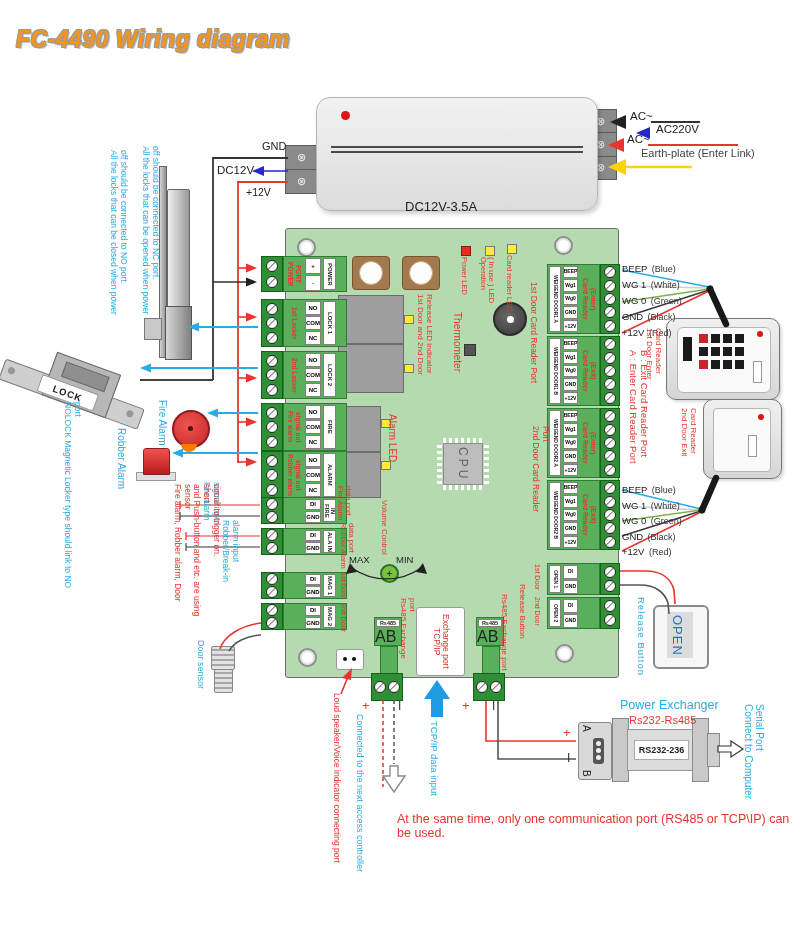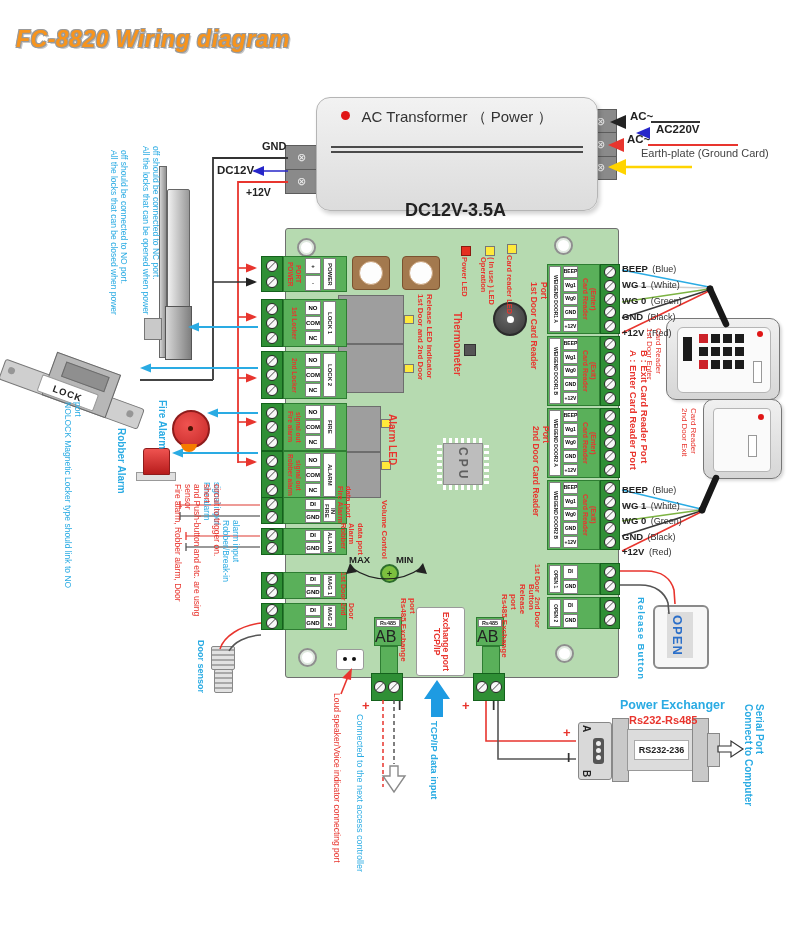--- a/index.html
+++ b/index.html
@@ -1,20 +1,20 @@
 <!DOCTYPE html>
 <html><head>
 <meta charset="utf-8">
 <style>
   html,body{margin:0;padding:0;background:#fff;}
   .stage{position:relative;width:800px;height:926px;background:#fff;overflow:hidden;
          font-family:"Liberation Sans",sans-serif;color:#222;}
   .a{position:absolute;}
   .v{writing-mode:vertical-lr;text-orientation:mixed;white-space:pre-line;}
-  .r{color:#e8352e;} .bl{color:#2aabe3;} .b{font-weight:bold;}
+  .r{color:#e8352e;} .bl{color:#2aabe3;} .b{font-weight:normal;}
   .lbl{line-height:1.15;}
   #title{left:16px;top:26px;font-size:23px;font-weight:800;font-style:italic;color:#f7941d;
     text-shadow:1px 1px 0 #9a9a9a,-1px -1px 0 #9a9a9a,1px -1px 0 #9a9a9a,-1px 1px 0 #9a9a9a,2px 2px 0 #c9c9c9;letter-spacing:.5px;}
   svg.wires{left:0;top:0;z-index:3;pointer-events:none;}
   .z2{z-index:2;} .z4{z-index:4;}
   
   .xbody{background:linear-gradient(#f2f2f2,#dcdcdc);border:1px solid #b5b5b5;border-radius:14px;box-shadow:2px 3px 4px rgba(0,0,0,.18);}
   .dline{border-top:2px solid #4a4a4a;border-bottom:2px solid #4a4a4a;height:3px;}
   .tblock{background:#8a8a8a;border:1px solid #5c5c5c;display:flex;flex-direction:column;}
   .tcell{flex:1;border-bottom:1px solid #5c5c5c;display:flex;align-items:center;justify-content:center;color:#efefef;font-size:11px;}
@@ -45,21 +45,21 @@
   .devgray{background:linear-gradient(#f0f0f0,#d6d6d6);border:1.5px solid #777;border-radius:10px;box-shadow:2px 2px 3px rgba(0,0,0,.15);}
   .k{position:absolute;width:9px;height:9px;background:#1c1c1c;}
   .k.redk{background:#cc2229;}
   .ridged{background:repeating-linear-gradient(0deg,#e2e2e2 0 3px,#a8a8a8 3px 5px);border:1px solid #888;border-radius:2px;}
 </style>
 </head>
 <body>
 
 <div class="stage">
 
-  <div id="title" class="a lbl">FC-8820 Wiring diagram</div>
+  <div id="title" class="a lbl">FC-4490 Wiring diagram</div>
 
   <svg class="a wires" width="800" height="926">
 
     <line x1="651" y1="122" x2="700" y2="122" stroke="#333" stroke-width="1.8"></line>
     <polygon points="610,122 626,115 626,129" fill="#222"></polygon>
     <line x1="648" y1="145" x2="738" y2="145" stroke="#e8352e" stroke-width="1.8"></line>
     <polygon points="608,145 624,138 624,152" fill="#e8352e"></polygon>
     <polygon points="636,133 650,127 650,139" fill="#2626c9"></polygon>
     <polygon points="608,167 626,159 626,175" fill="#ffd400"></polygon>
     <line x1="626" y1="167" x2="692" y2="167" stroke="#ffd400" stroke-width="2.6"></line>
@@ -160,28 +160,27 @@
     <span class="tcell">⊗</span>
     <span class="tcell">⊗</span>
   </div>
   <div class="a tblock z2" style="left:584px;top:109px;width:31px;height:69px">
     <span class="tcell">⊗</span>
     <span class="tcell">⊗</span>
     <span class="tcell">⊗</span>
   </div>
   <div class="a xbody z2" style="left:316px;top:97px;width:280px;height:112px">
     <i class="a" style="left:24px;top:13px;width:9px;height:9px;border-radius:50%;background:#e01616"></i>
-    <div class="a lbl" style="left:0;top:10px;width:280px;text-align:center;font-size:15px;color:#333">AC Transformer （ Power ）</div>
     <div class="a dline" style="left:14px;top:48px;width:252px"></div>
   </div>
-  <div class="a lbl b z4" style="left:405px;top:200px;font-size:18px">DC12V-3.5A</div>
+  <div class="a lbl b z4" style="left:405px;top:200px;font-size:13px">DC12V-3.5A</div>
   <div class="a lbl b z4" style="left:630px;top:110px;font-size:11.5px">AC~</div>
   <div class="a lbl b z4" style="left:656px;top:123px;font-size:11.5px">AC220V</div>
   <div class="a lbl b z4" style="left:627px;top:133px;font-size:11.5px">AC~</div>
-  <div class="a lbl z4" style="left:641px;top:147px;font-size:11px;color:#444">Earth-plate (Ground Card)</div>
+  <div class="a lbl z4" style="left:641px;top:147px;font-size:11px;color:#444">Earth-plate (Enter Link)</div>
   <div class="a lbl b z4" style="left:262px;top:140px;font-size:11px">GND</div>
   <div class="a lbl b z4" style="left:217px;top:164px;font-size:11.5px">DC12V</div>
   <div class="a lbl b z4" style="left:246px;top:186px;font-size:10.5px">+12V</div>
 
   <div class="a board" style="left:285px;top:228px;width:332px;height:448px"></div>
   <div class="a hole z2" style="left:297px;top:238px"></div>
   <div class="a hole z2" style="left:554px;top:236px"></div>
   <div class="a hole z2" style="left:298px;top:648px"></div>
   <div class="a hole z2" style="left:555px;top:644px"></div>
 
@@ -643,14 +642,15 @@
   <div class="a v bl b lbl z4" style="left:742px;top:704px;height:116px;font-size:10px">Connect to Computer
 Serial Port</div>
 
   <span class="a r b lbl z4" style="left:362px;top:699px;font-size:13px">+</span>
   <span class="a b lbl z4" style="left:398px;top:700px;font-size:12px;color:#333">I</span>
   <span class="a r b lbl z4" style="left:462px;top:699px;font-size:13px">+</span>
   <span class="a b lbl z4" style="left:492px;top:700px;font-size:12px;color:#333">I</span>
   <div class="a v bl lbl z4" style="left:355px;top:714px;height:180px;font-size:9px">Connected to the next access controller</div>
   <div class="a v bl b lbl z4" style="left:428px;top:721px;height:88px;font-size:9.5px">TCP/IP data input</div>
   <div class="a v r lbl z4" style="left:331px;top:693px;height:172px;font-size:8.5px">Loud speaker/Voice indicator connecting port</div>
+  <div class="a r lbl z4" style="left:397px;top:812px;font-size:12.5px">At the same time, only one communication port (RS485 or TCP\IP) can be used.</div>
 
 </div>
 
 </body></html>

